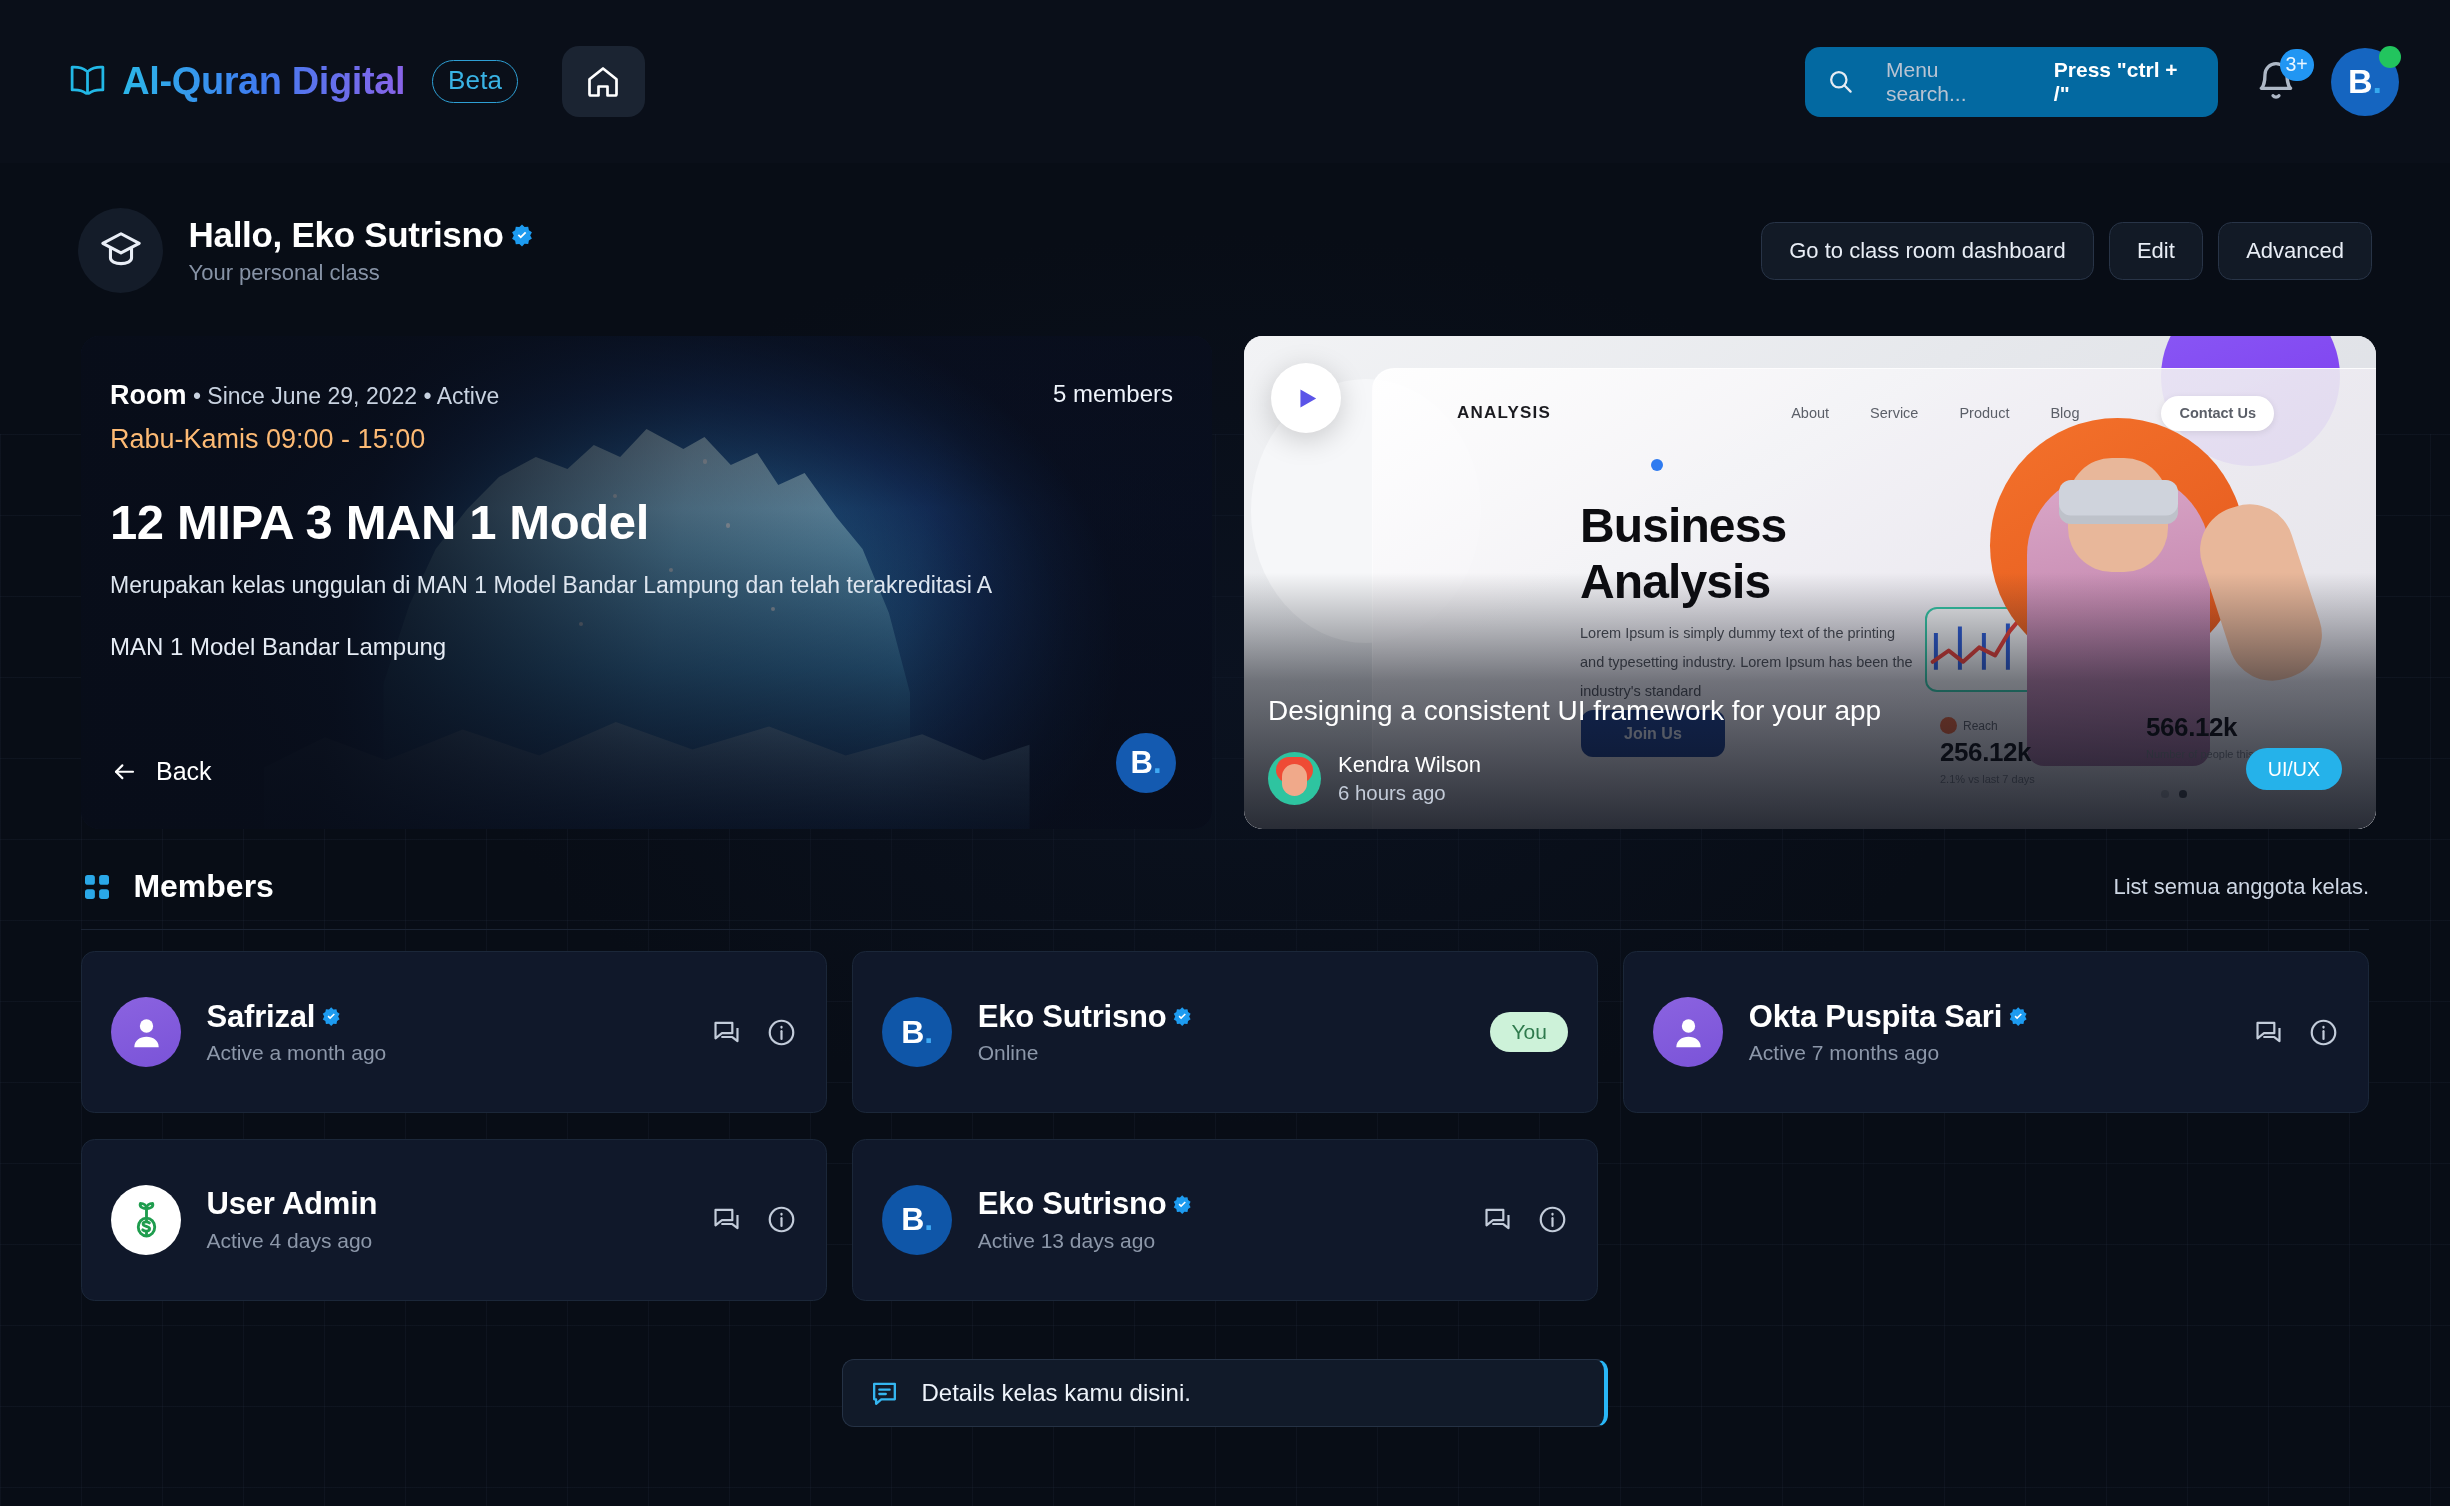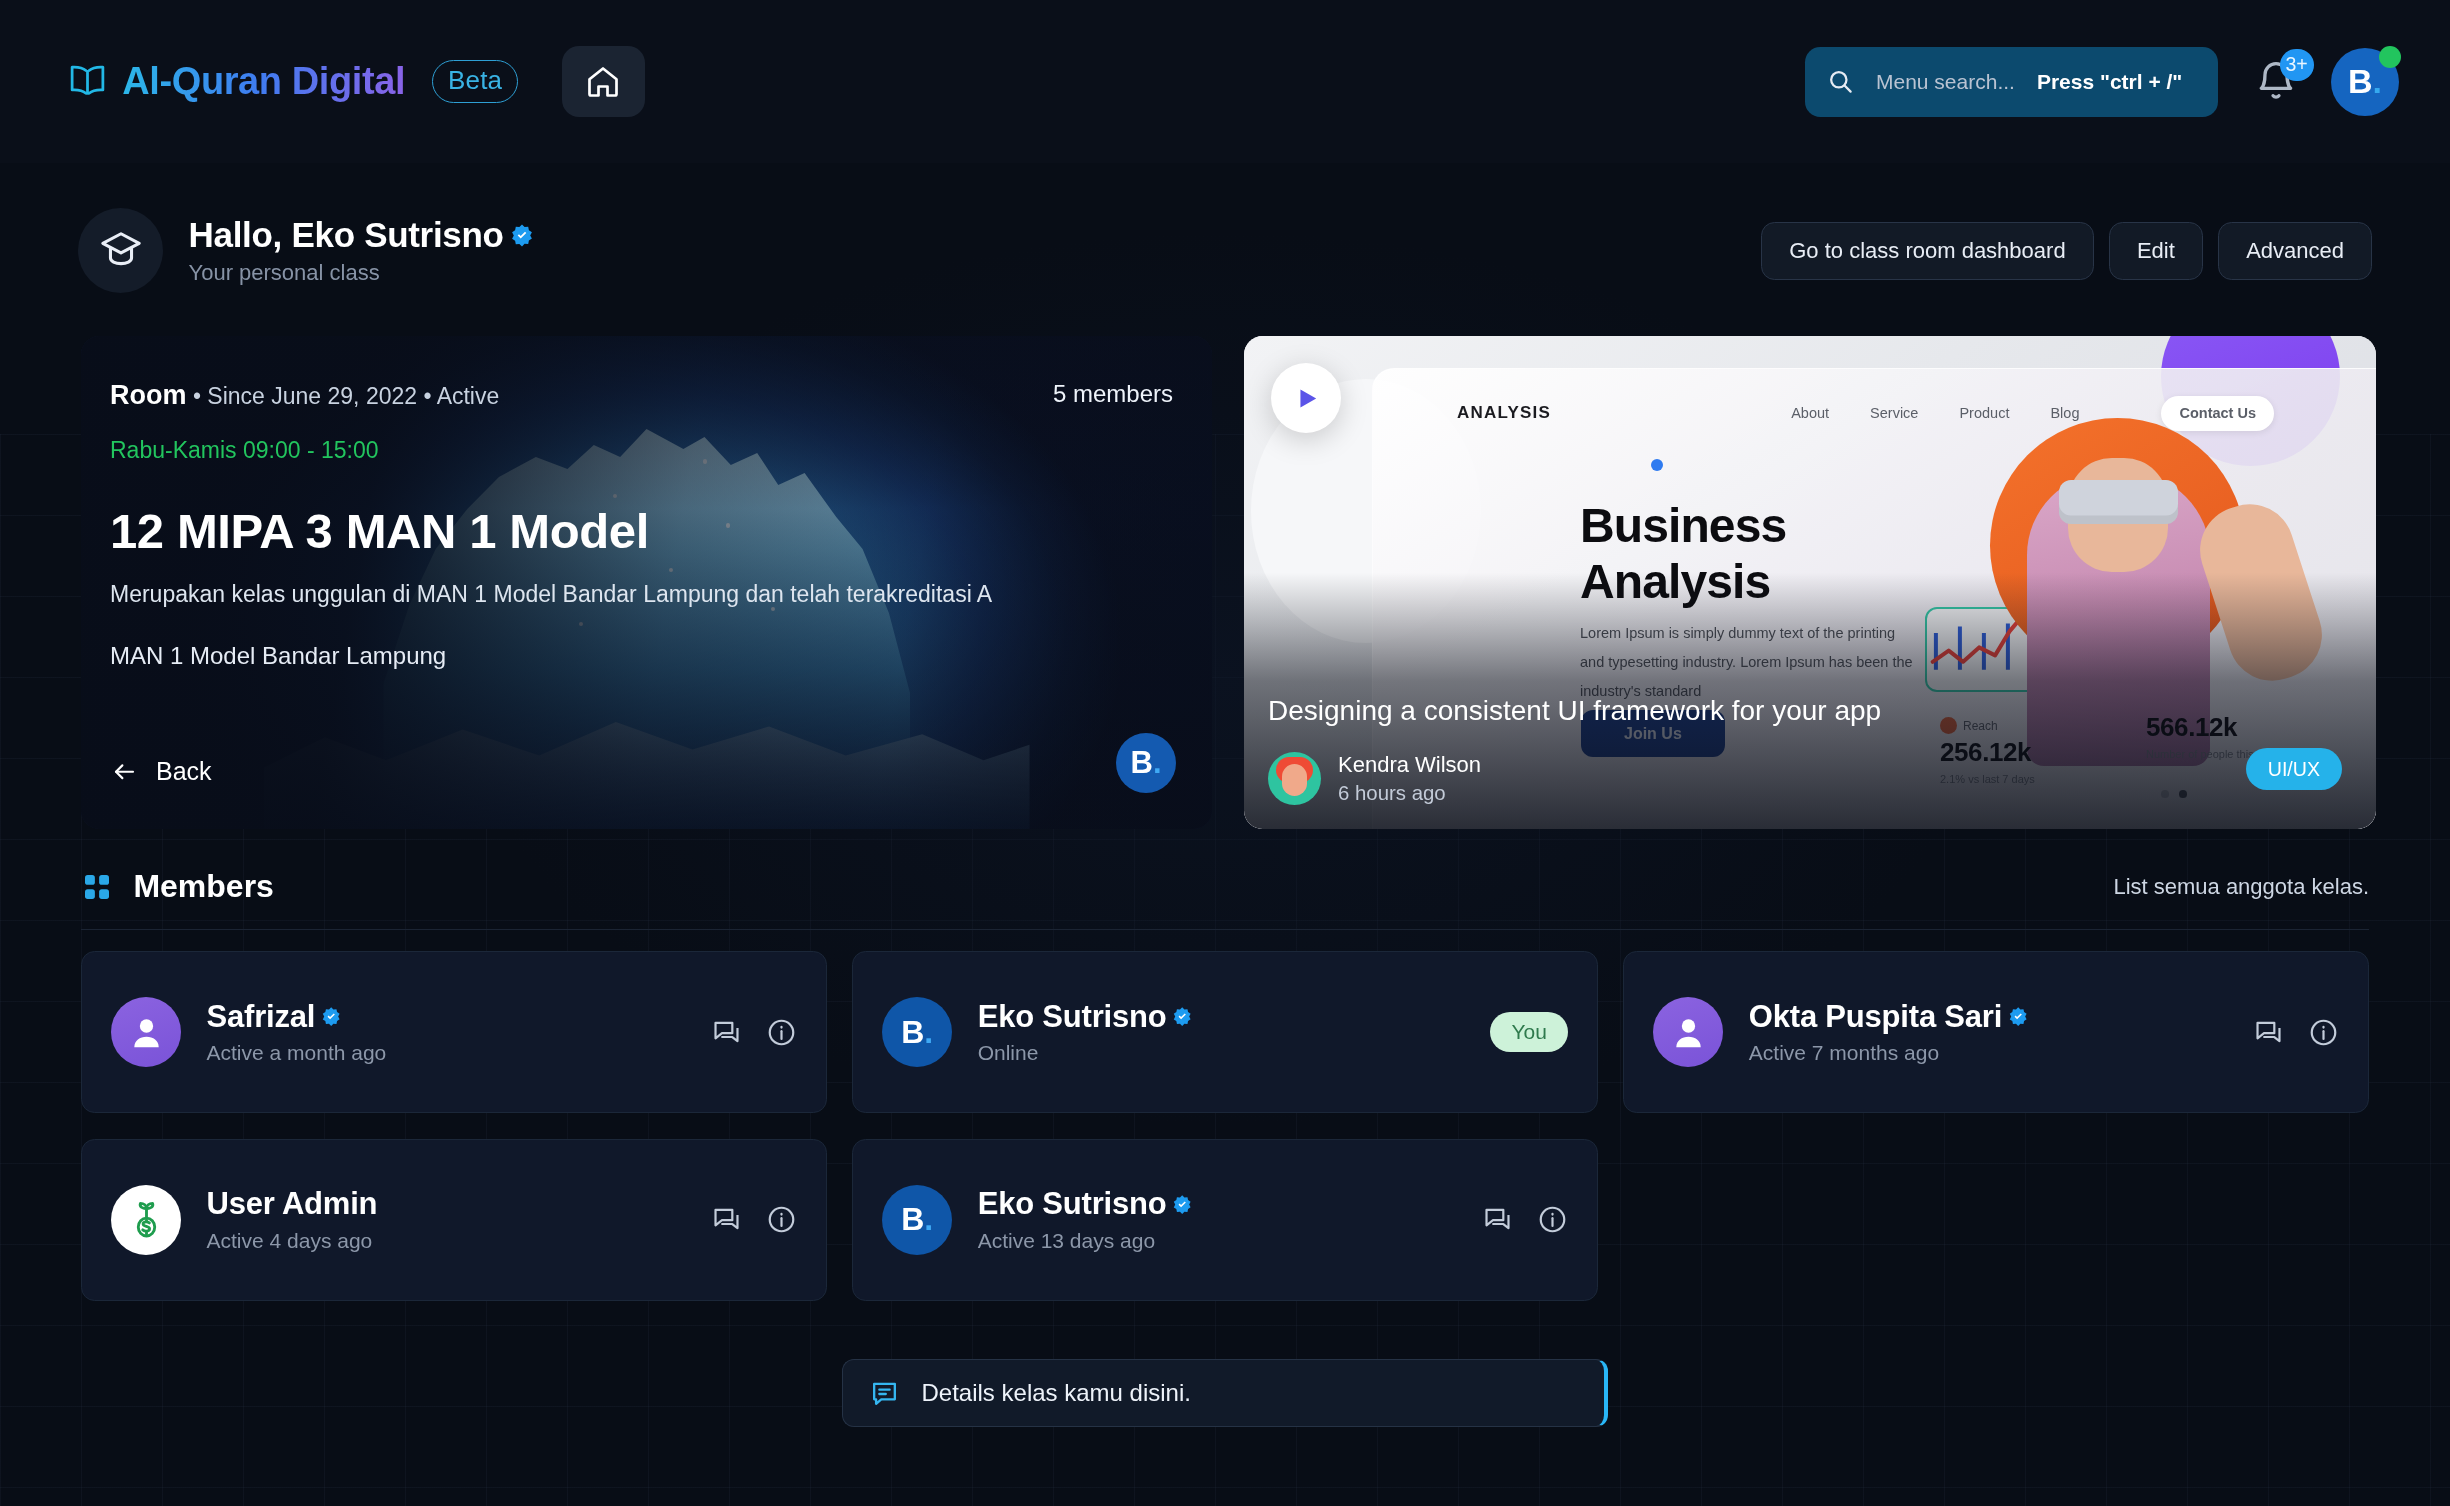--- a/index.html
+++ b/index.html
@@ -56,23 +56,23 @@
   }
   .home-btn {
     margin-left: 44px;
     width: 83px; height: 71px; border-radius: 17px;
     background: #1b2432;
     display: flex; align-items: center; justify-content: center;
     border: none; cursor: pointer;
   }
   .spacer { flex: 1 1 auto; }
   .search-box {
-    display: flex; align-items: center; gap: 22px;
+    display: flex; align-items: center; gap: 32px;
     height: 70px; width: 413px;
-    background: #0c4a6e; border-radius: 15.3px;
+    background: #0369a1; border-radius: 15.3px;
     padding: 0 22px;
   }
   .search-ph { color: #b9c3d2; font-size: 21px; }
   .search-hint { color: #ffffff; font-size: 21px; font-weight: 700; }
   .bell-wrap { position: relative; margin-left: 36px; width: 46px; height: 49px; }
   .bell-badge {
     position: absolute; right: -13.6px; top: -8.5px;
     background: #2196f3; color: #eaf6ff;
     border-radius: 850px; min-width: 34px; height: 32px;
     font-size: 19.6px; display: flex; align-items: center; justify-content: center;
@@ -154,21 +154,21 @@
     position: absolute; inset: 0;
     background:
       linear-gradient(100deg, rgba(8,13,25,.97) 0%, rgba(8,13,25,.92) 26%, rgba(8,13,25,.45) 52%, rgba(8,13,25,.25) 72%, rgba(8,13,25,.55) 100%),
       linear-gradient(180deg, rgba(8,13,25,.55) 0%, rgba(8,13,25,.15) 35%, rgba(8,13,25,.75) 100%);
   }
   .room-inner { position: absolute; inset: 0; padding: 44px 39px 34px 29px; }
   .room-top { display: flex; align-items: flex-start; }
   .room-meta { font-size: 23px; color: #dfe6f0; }
   .room-meta b { font-size: 27px; font-weight: 700; color: #ffffff; }
   .room-meta .dim { color: #c8d2e0; }
-  .room-sched { font-size: 23px; color: #22c55e; margin-top: 26px; }
+  .room-sched { font-size: 27px; color: #fdba74; margin-top: 13px; }
   .room-members { margin-left: auto; font-size: 24px; color: #eef3fa; }
   .room-title {
     margin-top: 39px; font-size: 49px; font-weight: 700; color: #ffffff;
     letter-spacing: -0.4px;
   }
   .room-desc { margin-top: 22px; font-size: 23px; color: #dde5ef; }
   .room-school { margin-top: 34px; font-size: 24px; color: #e6ecf5; }
   .back-btn {
     position: absolute; left: 29px; bottom: 43px;
     display: flex; align-items: center; gap: 17px;

